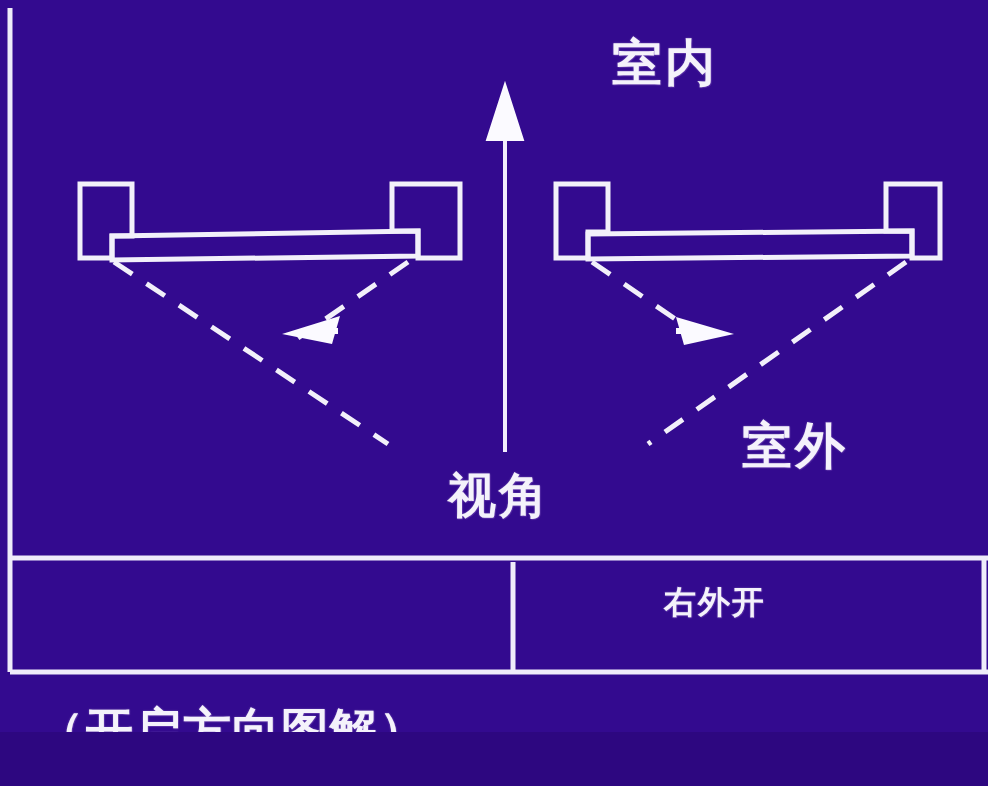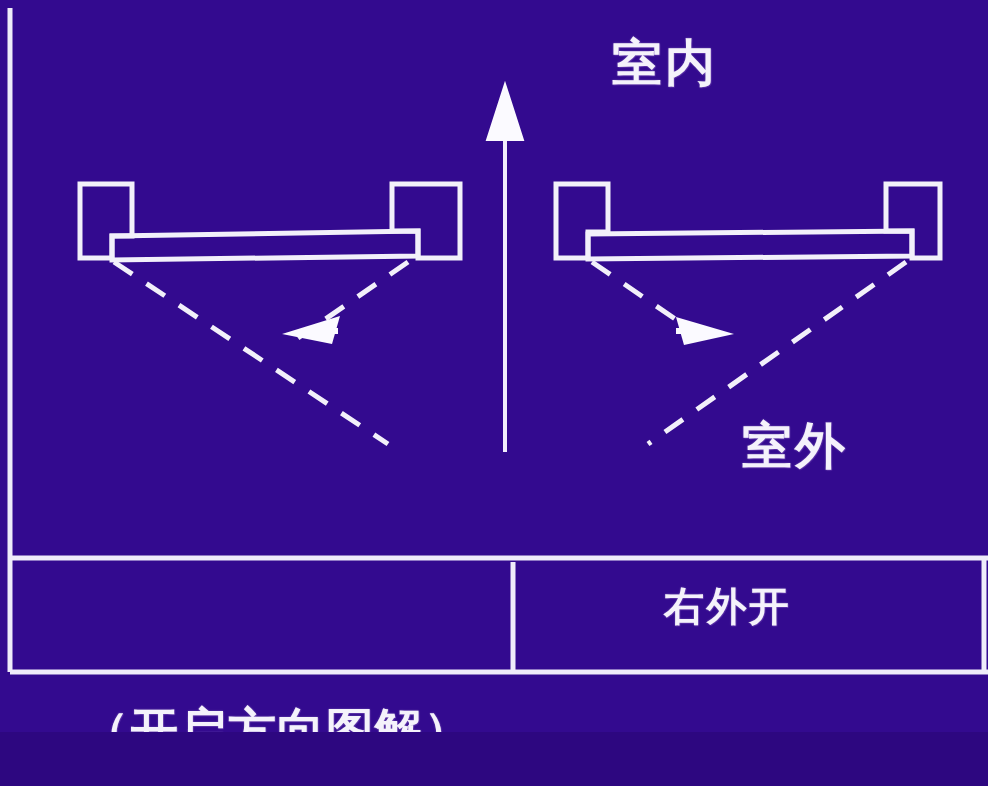--- a/index.html
+++ b/index.html
@@ -39,22 +39,22 @@
     white-space: nowrap;
     text-shadow: 0 0 2px rgba(255,255,255,0.35),
                  1px 1px 0 rgba(90,40,170,0.55);
     line-height: 1;
     -webkit-font-smoothing: antialiased;
   }
   #label-indoor  { left: 612px; top: 38px;  font-size: 50px; }
   #label-outdoor { left: 742px; top: 421px; font-size: 50px; }
   #label-viewangle { left: 448px; top: 471px; font-size: 48px; }
   #cell-left-label  { left: 160px; top: 586px; font-size: 46px; }
-  #cell-right-label { left: 664px; top: 586px; font-size: 40px; }
-  #figure-caption   { left: 36px;  top: 706px; font-size: 48px; letter-spacing: 0.02em; margin-left: 45px; }
+  #cell-right-label { left: 664px; top: 586px; font-size: 32px; }
+  #figure-caption   { left: 36px;  top: 706px; font-size: 48px; letter-spacing: 0.02em; }
 </style>
 </head>
 <body>
 
 <div id="stage">
 
   <svg id="diagram-svg" viewBox="0 0 988 786">
     <defs>
       <linearGradient id="edgeGlow" x1="0" y1="0" x2="0" y2="1">
         <stop offset="0%" stop-color="#ffffff"></stop>
@@ -108,19 +108,20 @@
         <line x1="676" y1="331" x2="704" y2="331" stroke="#fbfaff" stroke-width="6"></line>
         <polygon points="734,334 676,317 684,345" fill="#fbfaff"></polygon>
       </g>
     </g>
   </svg>
 
   <div class="cn-label" id="label-indoor">室内</div>
 
   <div class="cn-label" id="label-outdoor">室外</div>
 
+  <div class="cn-label" id="label-viewangle">视角</div>
 
 
   <div class="cn-label" id="cell-right-label">右外开</div>
 
   <div class="cn-label" id="figure-caption">（开启方向图解）</div>
 
 </div>
 
 </body></html>

